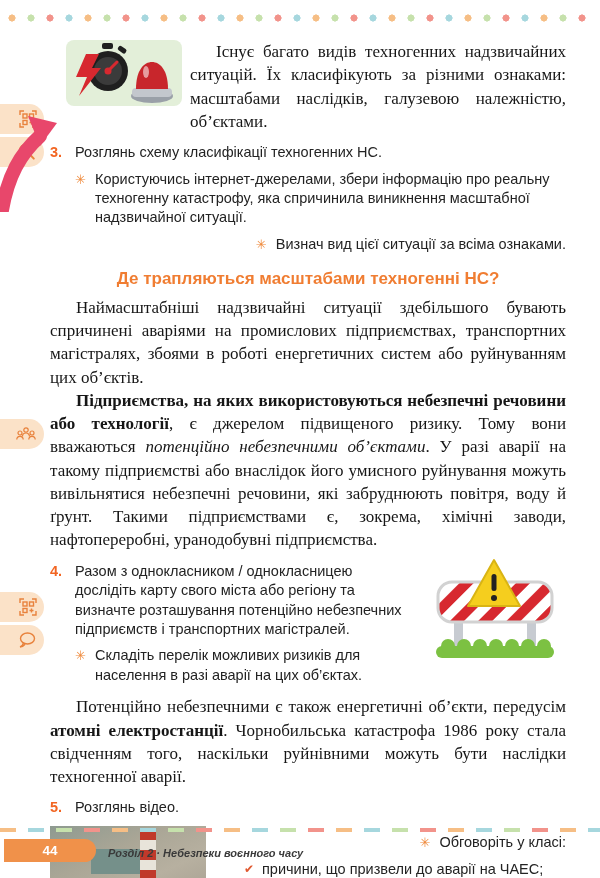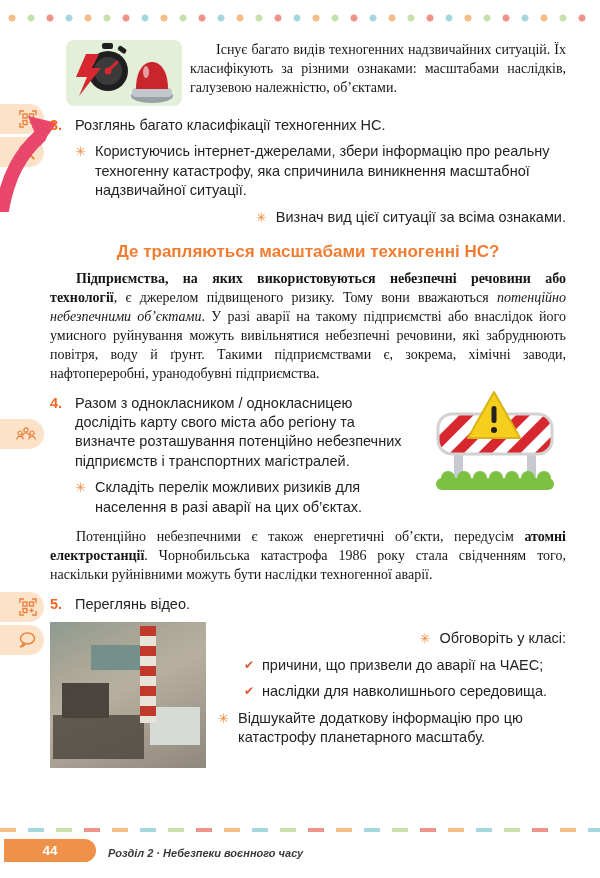--- a/index.html
+++ b/index.html
@@ -18,21 +18,21 @@
       radial-gradient(circle at 4px 4px,#C6E1AC 3.4px,transparent 3.7px),
       radial-gradient(circle at 4px 4px,#F2938B 3.4px,transparent 3.7px),
       radial-gradient(circle at 4px 4px,#A6D7DE 3.4px,transparent 3.7px);
     background-size:76px 8px;
     background-position:0 0,19px 0,38px 0,57px 0;
     background-repeat:repeat-x;
   }
 
   .content{position:absolute;top:28px;left:0;right:0;padding:0 34px 0 50px;}
 
-  .serif{font-family:"Liberation Serif",serif;font-size:14px;line-height:1.37;
+  .serif{font-family:"Liberation Serif",serif;font-size:17px;line-height:1.37;
          text-align:justify;margin:0;color:#161616;}
   .ind{text-indent:26px;}
 
   
   .intro-row{display:flex;align-items:flex-start;margin:12px 0 0 0;}
   .intro-img{flex:0 0 116px;width:116px;height:66px;margin-left:16px;}
   .intro-text{flex:1;padding-left:8px;}
 
   
   .task{margin-top:10px;font-size:14.5px;line-height:1.34;color:#232323;}
@@ -165,34 +165,35 @@
           <path d="M70,49 C70,30 78,22 86,22 C94,22 102,30 102,49 Z" fill="#C8262C"></path>
           <ellipse cx="80" cy="32" rx="3" ry="6" fill="#ffffff" opacity="0.55"></ellipse>
         </svg>
       </div>
       <p class="serif ind intro-text">Існує багато видів техногенних надзвичайних ситуацій. Їх класифікують за різними ознаками: масштабами наслідків, галузевою належністю, об’єктами.</p>
     </div>
 
     <div class="task">
       <div class="task-head">
         <span class="tnum">3.</span>
-        <span>Розглянь багато класифікації техногенних НС.</span>
+        <span>Розглянь схему класифікації техногенних НС.</span>
       </div>
       <div class="sub">
         <span class="sun"></span>
         <span>Користуючись інтернет-джерелами, збери інформацію про реальну техногенну катастрофу, яка спричинила виникнення масштабної надзвичайної ситуації.</span>
       </div>
       <div class="sub">
         <span class="sun"></span>
         <span>Визнач вид цієї ситуації за всіма ознаками.</span>
       </div>
     </div>
 
     <h2 class="head">Де трапляються масштабами техногенні НС?</h2>
 
+    <p class="serif ind">Наймасштабніші надзвичайні ситуації здебільшого бувають спричинені аваріями на промислових підприємствах, транспортних магістралях, збоями в роботі енергетичних систем або руйнуванням цих об’єктів.</p>
     <p class="serif ind"><strong>Підприємства, на яких використовуються небезпечні речовини або технології</strong><span>, є джерелом підвищеного ризику. Тому вони вважаються </span><em>потенційно небезпечними об’єктами</em><span>. У разі аварії на такому підприємстві або внаслідок його умисного руйнування можуть вивільнятися небезпечні речовини, які забруднюють повітря, воду й ґрунт. Такими підприємствами є, зокрема, хімічні заводи, нафтопереробні, уранодобувні підприємства.</span></p>
 
     <div class="task t4-row">
       <div class="t4-left">
         <div class="task-head">
           <span class="tnum">4.</span>
           <span>Разом з однокласником / однокласницею дослідіть карту свого міста або регіону та визначте розташування потенційно небезпечних підприємств і транспортних магістралей.</span>
         </div>
         <div class="sub">
           <span class="sun"></span>
@@ -225,21 +226,21 @@
           </g>
         </svg>
       </div>
     </div>
 
     <p class="serif ind" style="margin-top:10px;"><span>Потенційно небезпечними є також енергетичні об’єкти, передусім </span><strong>атомні електростанції</strong><span>. Чорнобильська катастрофа 1986 року стала свідченням того, наскільки руйнівними можуть бути наслідки техногенної аварії.</span></p>
 
     <div class="task">
       <div class="task-head">
         <span class="tnum">5.</span>
-        <span>Переглянь відео.</span>
+        <span>Розглянь відео.</span>
       </div>
       <div class="t5-row">
         <div class="photo">
           <div class="bldg1"></div>
           <div class="dark"></div>
           <div class="rubble"></div>
           <div class="bldg2"></div>
           <div class="chimney"></div>
         </div>
         <div class="t5-col">

